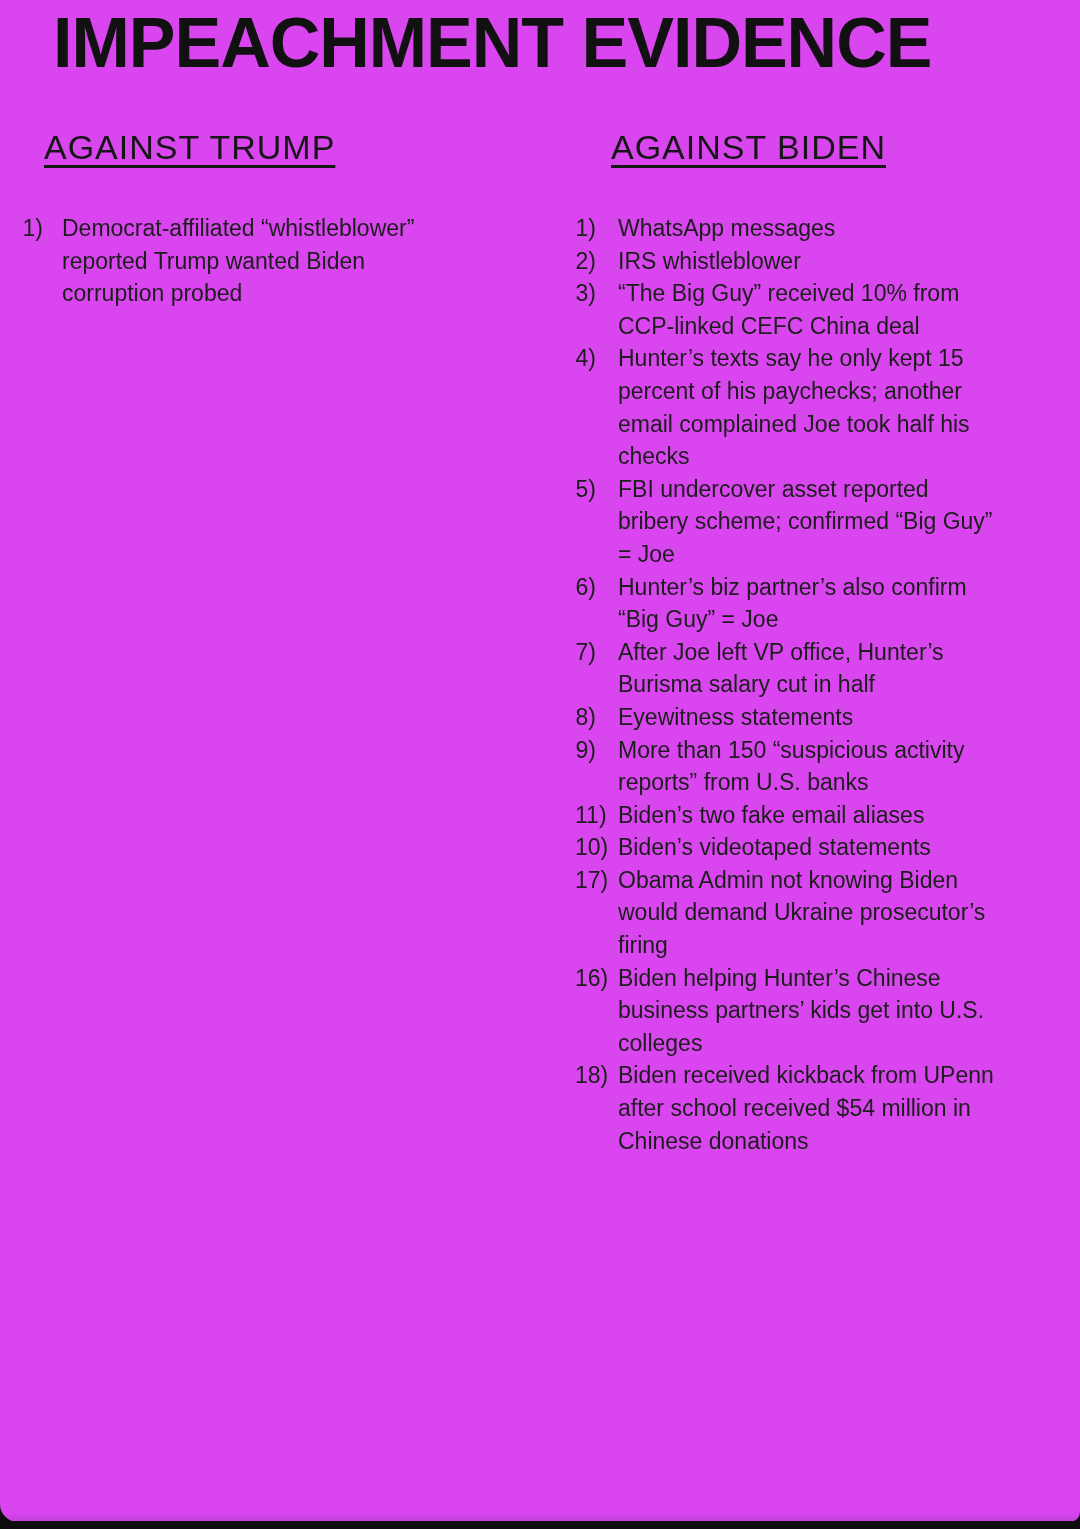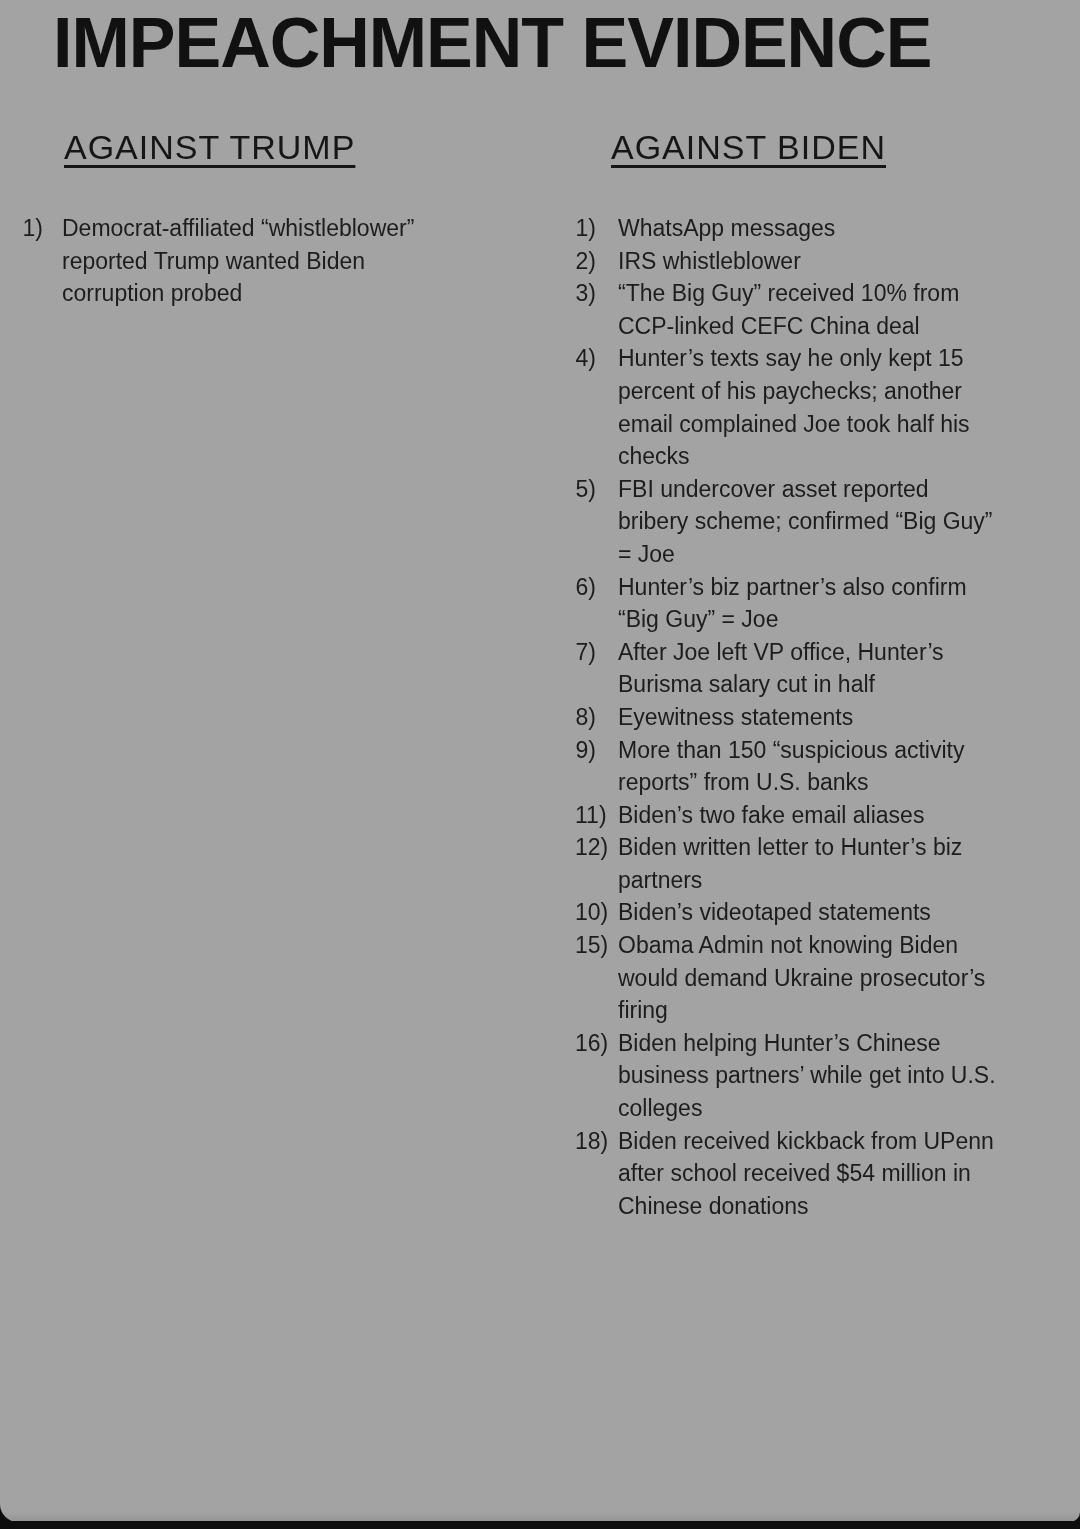--- a/index.html
+++ b/index.html
@@ -9,21 +9,21 @@
     height: 1529px;
     background: #0d0d0d;
     overflow: hidden;
     font-family: "Liberation Sans", sans-serif;
   }
   .page {
     position: absolute;
     left: 0; top: 0;
     width: 1080px;
     height: 1522px;
-    background: #a3a3a3;
+    background: #d946ef;
     border-radius: 0 0 10px 18px;
     color: #1d1d1d;
   }
   .page::after {
     
     content: "";
     position: absolute;
     left: 0; right: 0; bottom: 0;
     height: 10px;
     background: linear-gradient(to bottom, rgba(0,0,0,0) 0%, rgba(0,0,0,0.10) 100%);
@@ -53,21 +53,21 @@
     font-size: 34px;
     font-weight: 400;
     letter-spacing: 1px;
     line-height: 38px;
     color: #161616;
     text-decoration: underline;
     text-decoration-thickness: 3px;
     text-underline-offset: 6px;
     white-space: nowrap;
   }
-  .col-trump .col-header { margin-left: 42px; }
+  .col-trump .col-header { margin-left: 22px; }
   .col-biden .col-header { margin-left: 36px; }
   .list {
     margin: 46px 0 0 0;
     padding: 0;
     list-style: none;
     font-size: 23px;
     line-height: 32.6px;
     color: #1d1d1d;
   }
   .item { display: flex; align-items: flex-start; }
@@ -154,38 +154,33 @@
         <li class="item">
           <span class="num">9)</span>
           <span class="txt">More than 150 “suspicious activity
 reports” from U.S. banks</span>
         </li>
         <li class="item">
           <span class="num">11)</span>
           <span class="txt">Biden’s two fake email aliases</span>
         </li>
         <li class="item">
-          <span class="num">12)</span>
-          <span class="txt">Biden written letter to Hunter’s biz
-partners</span>
-        </li>
-        <li class="item">
           <span class="num">10)</span>
           <span class="txt">Biden’s videotaped statements</span>
         </li>
         <li class="item">
-          <span class="num">15)</span>
+          <span class="num">17)</span>
           <span class="txt">Obama Admin not knowing Biden
 would demand Ukraine prosecutor’s
 firing</span>
         </li>
         <li class="item">
           <span class="num">16)</span>
           <span class="txt">Biden helping Hunter’s Chinese
-business partners’ while get into U.S.
+business partners’ kids get into U.S.
 colleges</span>
         </li>
         <li class="item">
           <span class="num">18)</span>
           <span class="txt">Biden received kickback from UPenn
 after school received $54 million in
 Chinese donations</span>
         </li>
       </ol>
   </section>

